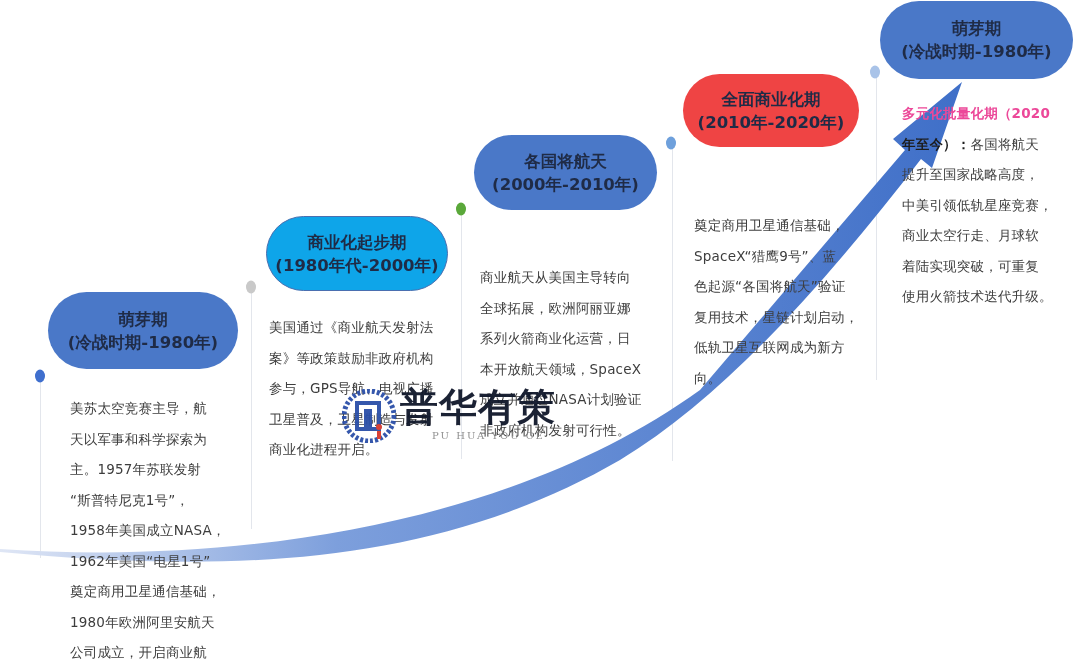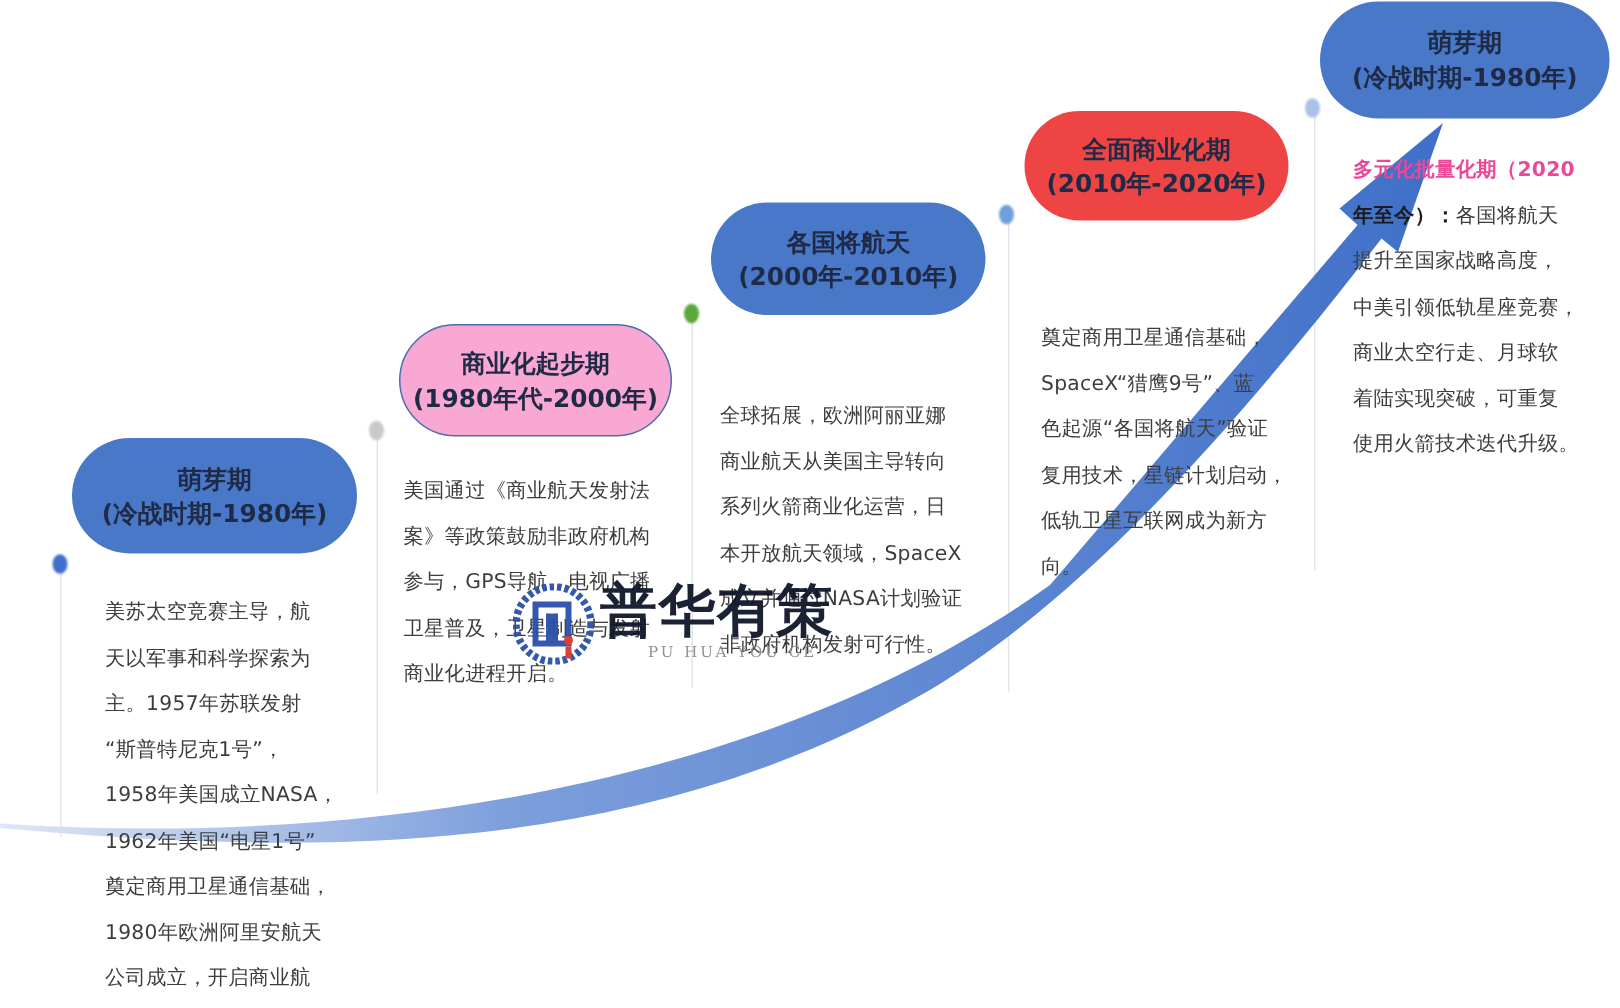--- a/index.html
+++ b/index.html
@@ -11,21 +11,21 @@
   .vline { position: absolute; width: 1px; background: #e3e6ec; }
   .dot { position: absolute; width: 10px; height: 13px; border-radius: 50%;
          transform: translate(-50%, -50%); filter: blur(0.6px); }
 
   
   .pill { position: absolute; border-radius: 40px; display: flex; flex-direction: column;
           align-items: center; justify-content: center; text-align: center;
           font-weight: bold; color: #1f2b46; line-height: 23px; font-size: 16.5px; }
   .pill.dark { background: #4a78c8; }
   .pill.light { background: #ef4444; }
-  .pill.outline { background: #f9a8d4; border: 1.5px solid #4a6fb0; }
+  .pill.outline { background: #0ea5e9; border: 1.5px solid #4a6fb0; }
 
   
   .desc { position: absolute; font-size: 13.5px; line-height: 30.5px; color: #3d3d3d;
           letter-spacing: 0.2px; }
 
   .arrow-svg { position: absolute; left: 0; top: 0; pointer-events: none; }
 
   
   .wm { position: absolute; left: 342px; top: 383px; width: 220px; height: 64px; opacity: 0.95; }
   .wm-logo { position: absolute; left: 0; top: 6px; width: 54px; height: 54px; }
@@ -97,22 +97,22 @@
     <div>参与，GPS导航、电视广播</div>
     <div>卫星普及，卫星制造与发射</div>
     <div>商业化进程开启。</div>
   </div>
 
   <div class="pill dark" style="left:474px; top:135px; width:183px; height:75px;">
     <span>各国将航天</span>
     <span>(2000年-2010年)</span>
   </div>
   <div class="desc" style="left:480px; top:262px; width:180px;">
+    <div>商业航天从美国主导转向</div>
     <div>全球拓展，欧洲阿丽亚娜</div>
-    <div>商业航天从美国主导转向</div>
     <div>系列火箭商业化运营，日</div>
     <div>本开放航天领域，SpaceX</div>
     <div>成立并通过NASA计划验证</div>
     <div>非政府机构发射可行性。</div>
   </div>
 
   <div class="pill light" style="left:683px; top:74px; width:176px; height:73px;">
     <span>全面商业化期</span>
     <span>(2010年-2020年)</span>
   </div>

